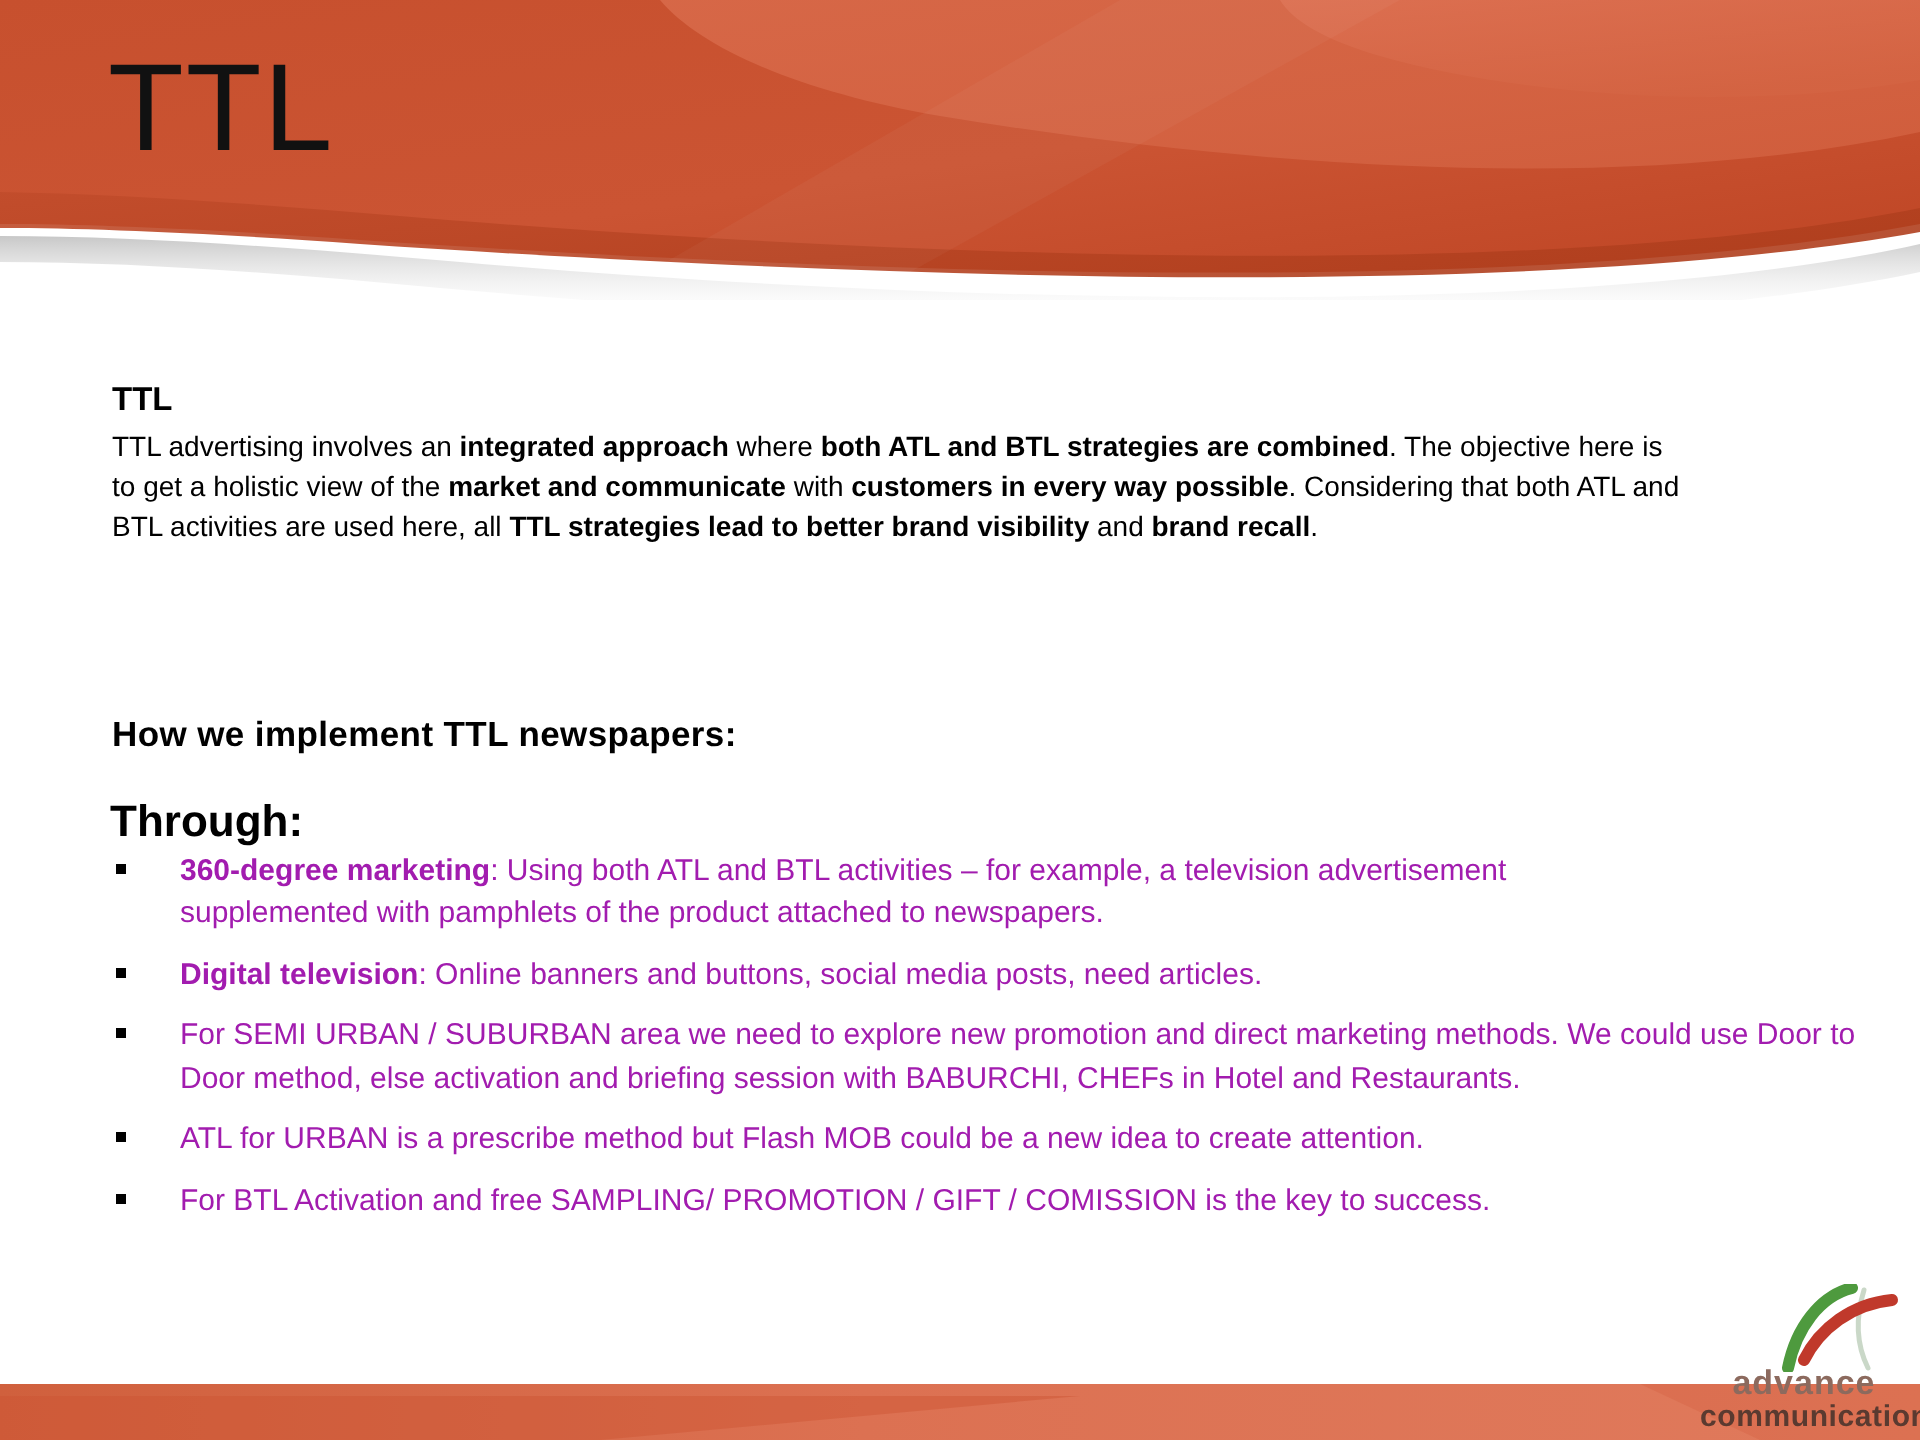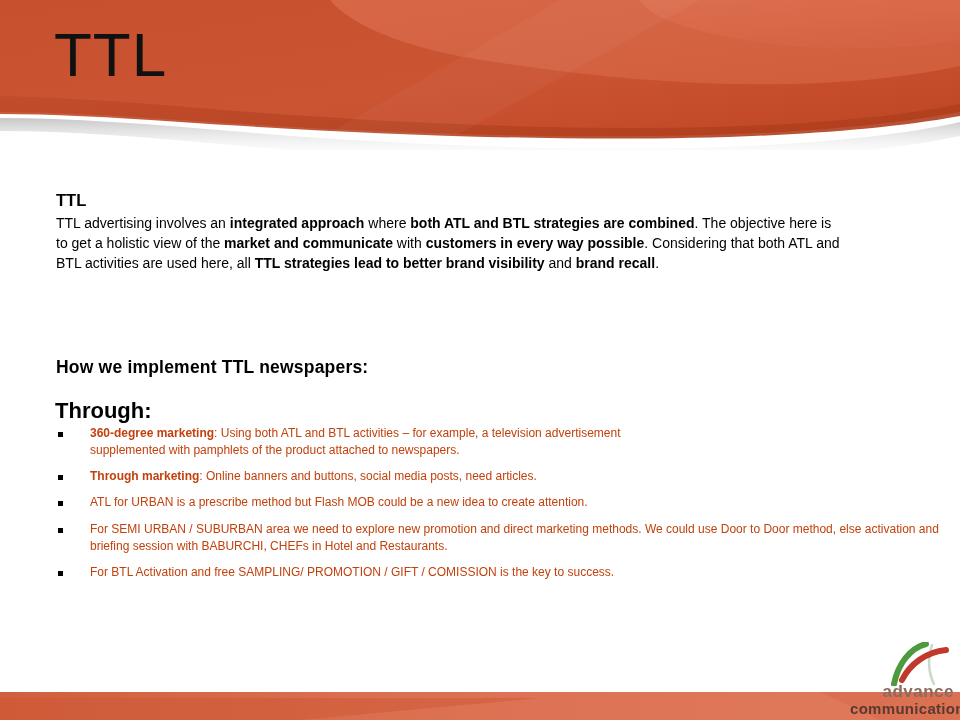--- a/index.html
+++ b/index.html
@@ -103,22 +103,22 @@
     top: 235px;
     width: 890px;
     list-style: none;
     margin: 0;
     padding: 0;
   }
   .bullet-row {
     position: relative;
     padding-left: 40px;
     margin-bottom: 9px;
-    font-size: 12px;
-    color: #c2410c;
+    font-size: 15px;
+    color: #a21caf;
     line-height: 1.43;
   }
   .bullet-marker {
     position: absolute;
     left: 8px;
     top: 7px;
     width: 5px;
     height: 5px;
     background: #000000;
     display: block;
@@ -152,21 +152,21 @@
     right: 4px;
     top: 0;
     width: 62px;
     height: 44px;
   }
   .logo-text {
     position: absolute;
     left: 0;
     bottom: 2px;
     width: 104px;
-    text-align: right;
+    text-align: center;
     line-height: 1.0;
   }
   .logo-word1 {
     display: block;
     font-size: 17px;
     font-weight: bold;
     color: #8c6a5e;
     letter-spacing: 0.5px;
     font-family: "Liberation Sans", sans-serif;
   }
@@ -233,23 +233,23 @@
     <div class="body-block">
       <div class="sec-heading">TTL</div>
       <p class="para"><span>TTL advertising involves an </span><b>integrated approach</b><span> where </span><b>both ATL and BTL strategies are combined</b><span>. The  objective here is to get a holistic view of the </span><b>market and communicate</b><span> with </span><b>customers in every way possible</b><span>.  Considering that both ATL and BTL activities are used here, all </span><b>TTL strategies lead to better brand visibility</b><span> and  </span><b>brand recall</b><span>.</span></p>
     </div>
 
     <div class="how-heading">How we implement TTL newspapers:</div>
     <div class="through-heading">Through:</div>
 
     <ul class="bullets">
         <li class="bullet-row"><span class="bullet-marker"></span><b>360-degree marketing</b><span>: Using both ATL and BTL activities – for example, a television advertisement</span><span class="bullet-sub">supplemented with pamphlets of the product attached to newspapers.</span></li>
-        <li class="bullet-row"><span class="bullet-marker"></span><b>Through marketing</b><span>: Online banners and buttons, social media posts, need articles.</span></li>
+        <li class="bullet-row"><span class="bullet-marker"></span><b>Digital television</b><span>: Online banners and buttons, social media posts, need articles.</span></li>
+        <li class="bullet-row"><span class="bullet-marker"></span><span>For SEMI URBAN / SUBURBAN area we need to explore new promotion and direct marketing methods. We  could use Door to Door method, else activation and briefing session with BABURCHI, CHEFs in Hotel and  Restaurants.</span></li>
         <li class="bullet-row"><span class="bullet-marker"></span><span>ATL for URBAN is a prescribe method but Flash MOB could be a new idea to create attention.</span></li>
-        <li class="bullet-row"><span class="bullet-marker"></span><span>For SEMI URBAN / SUBURBAN area we need to explore new promotion and direct marketing methods. We  could use Door to Door method, else activation and briefing session with BABURCHI, CHEFs in Hotel and  Restaurants.</span></li>
         <li class="bullet-row"><span class="bullet-marker"></span><span>For BTL Activation and free SAMPLING/ PROMOTION / GIFT / COMISSION is the key to success.</span></li>
       </ul>
   </div>
 
   <div class="footer-bar">
     <svg class="footer-svg" width="960" height="28" viewBox="0 0 960 28">
       <defs>
         <linearGradient id="fBase" x1="0" y1="0" x2="1" y2="0">
           <stop offset="0%" stop-color="#D0603D"></stop>
           <stop offset="45%" stop-color="#DC7152"></stop>

